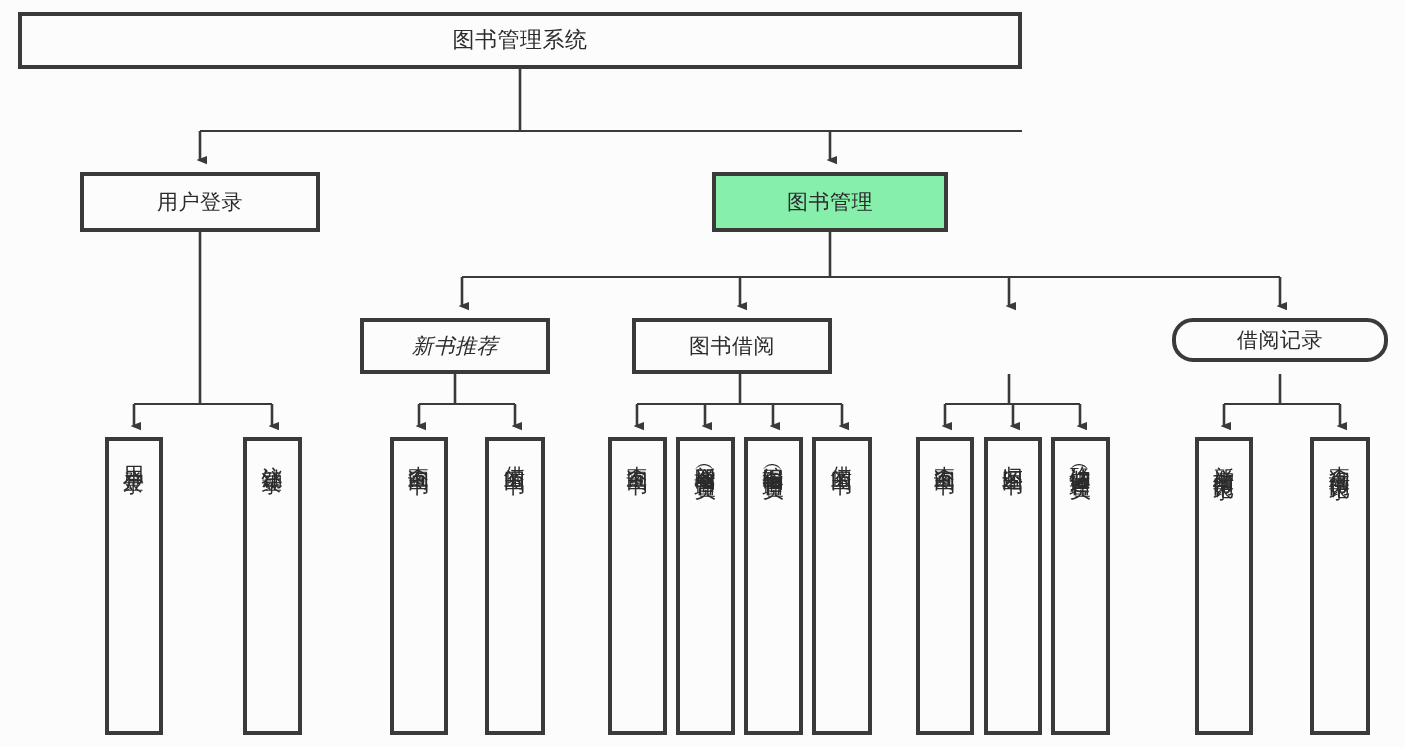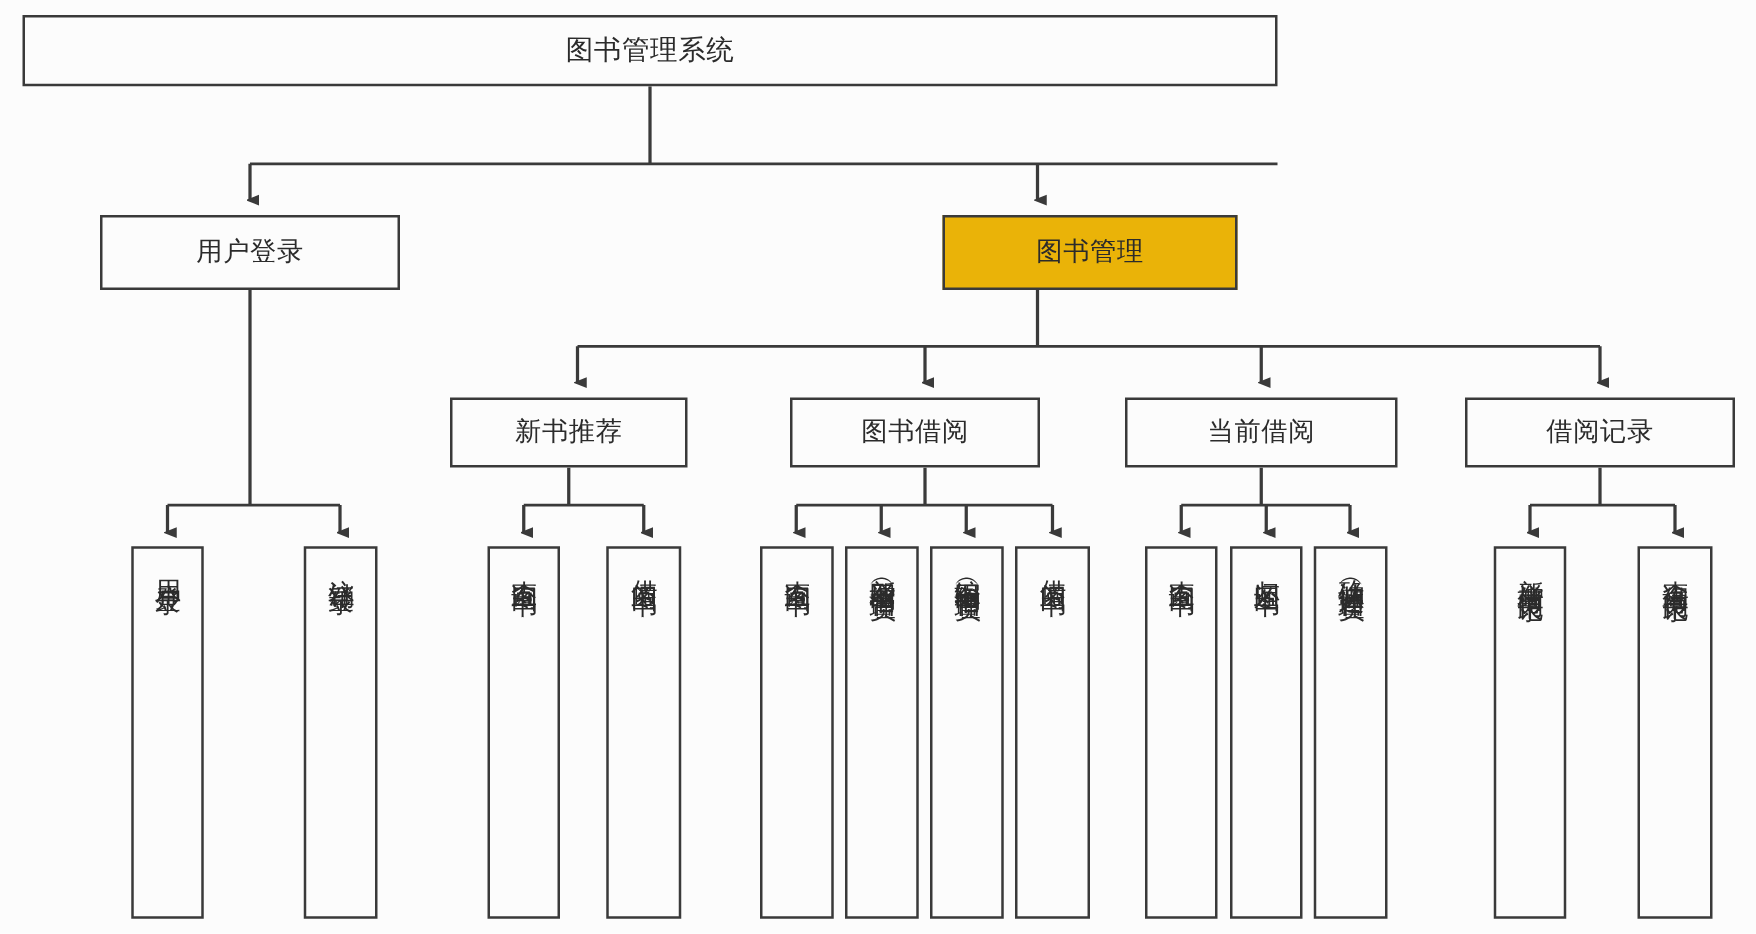--- a/index.html
+++ b/index.html
@@ -22,21 +22,21 @@
     position: absolute;
     left: 0;
     top: 0;
     width: 1405px;
     height: 747px;
     pointer-events: none;
   }
   .node {
     position: absolute;
     box-sizing: border-box;
-    border: 2px solid #737373;
+    border: 4px solid #737373;
     background: #fcfcfc;
     display: flex;
     align-items: center;
     justify-content: center;
     color: #2b2b2b;
   }
   .node .label {
     display: block;
     text-align: center;
     line-height: 1.12;
@@ -134,34 +134,31 @@
     </g>
   </svg>
 
   <div class="node horiz root" style="left: 18px; top: 12px; width: 1004px; height: 57px; border-color: rgb(58, 58, 58); color: rgb(43, 43, 43); background: rgb(252, 252, 252);">
     <span class="label">图书管理系统</span>
   </div>
 
   <div class="node horiz" style="left: 80px; top: 172px; width: 240px; height: 60px; border-color: rgb(58, 58, 58); color: rgb(43, 43, 43); background: rgb(252, 252, 252);">
     <span class="label">用户登录</span>
   </div>
-  <div class="node horiz" style="left: 712px; top: 172px; width: 236px; height: 60px; border-color: rgb(58, 58, 58); color: rgb(43, 43, 43); background: #eab308; margin-left: 42px;">
+  <div class="node horiz" style="left: 712px; top: 172px; width: 236px; height: 60px; border-color: rgb(58, 58, 58); color: rgb(43, 43, 43); background: #86efac;">
     <span class="label">图书管理</span>
   </div>
 
-  <div class="node horiz" style="left: 360px; top: 318px; width: 190px; height: 56px; border-color: rgb(58, 58, 58); color: rgb(43, 43, 43); background: rgb(252, 252, 252);">
+  <div class="node horiz" style="left: 360px; top: 318px; width: 190px; height: 56px; border-color: rgb(58, 58, 58); color: rgb(43, 43, 43); background: rgb(252, 252, 252); font-style: italic;">
     <span class="label">新书推荐</span>
   </div>
   <div class="node horiz" style="left: 632px; top: 318px; width: 200px; height: 56px; border-color: rgb(58, 58, 58); color: rgb(43, 43, 43); background: rgb(252, 252, 252);">
     <span class="label">图书借阅</span>
   </div>
-  <div class="node horiz" style="left: 900px; top: 318px; width: 218px; height: 56px; border-color: rgb(58, 58, 58); color: rgb(43, 43, 43); background: rgb(252, 252, 252);">
-    <span class="label">当前借阅</span>
-  </div>
-  <div class="node horiz" style="left: 1172px; top: 318px; width: 216px; height: 56px; border-color: rgb(58, 58, 58); color: rgb(43, 43, 43); background: rgb(252, 252, 252);">
+  <div class="node horiz" style="left: 1172px; top: 318px; width: 216px; height: 44px; border-color: rgb(58, 58, 58); color: rgb(43, 43, 43); background: rgb(252, 252, 252); border-radius: 21px;">
     <span class="label">借阅记录</span>
   </div>
 
   <div class="node vert" style="left: 105px; top: 437px; width: 58px; height: 298px; border-color: rgb(58, 58, 58); color: rgb(43, 43, 43); background: rgb(252, 252, 252);">
     <span class="label">用户登录</span>
   </div>
   <div class="node vert" style="left: 243px; top: 437px; width: 59px; height: 298px; border-color: rgb(58, 58, 58); color: rgb(43, 43, 43); background: rgb(252, 252, 252);">
     <span class="label">注销登录</span>
   </div>
   <div class="node vert" style="left: 390px; top: 437px; width: 58px; height: 298px; border-color: rgb(58, 58, 58); color: rgb(43, 43, 43); background: rgb(252, 252, 252);">

